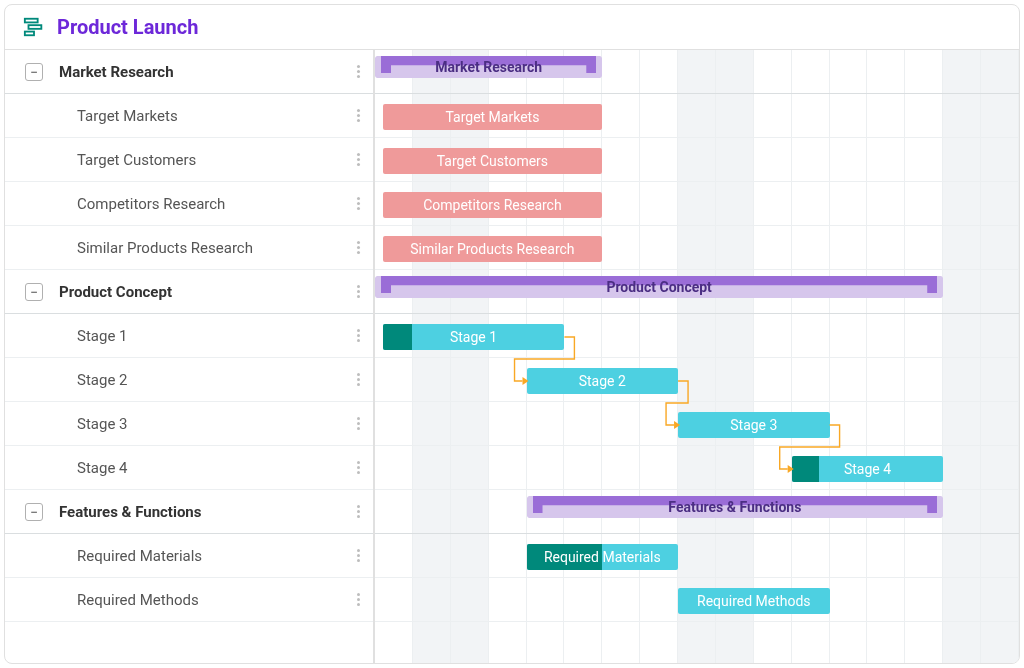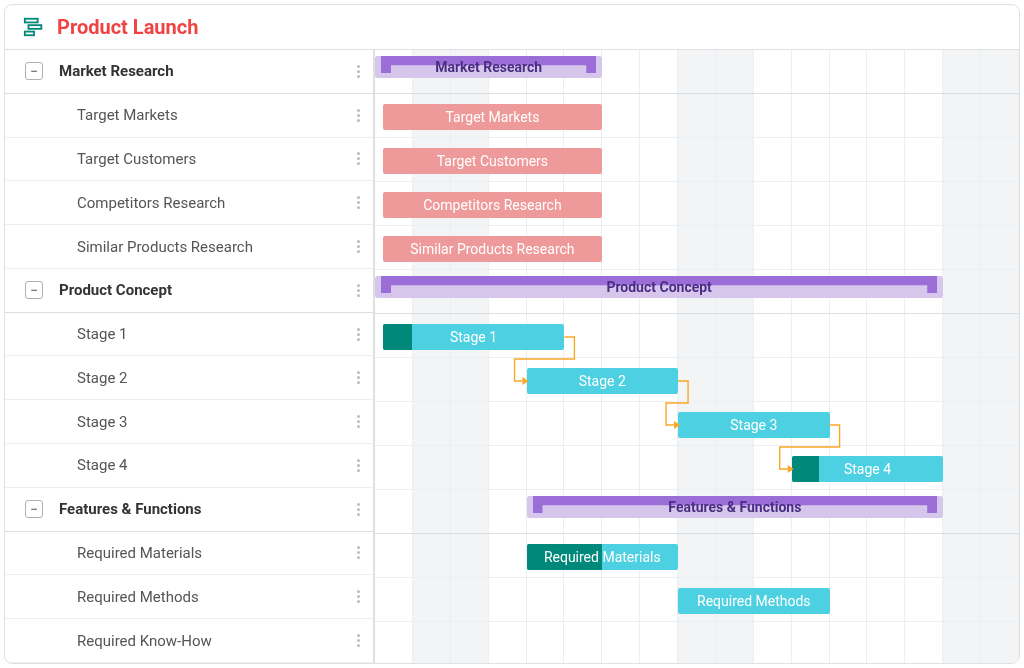--- a/index.html
+++ b/index.html
@@ -28,21 +28,21 @@
     border-bottom: 1px solid #e0e0e0;
   }
   .header-icon {
     width: 22px;
     height: 22px;
     flex: 0 0 22px;
   }
   .header-title {
     font-size: 20px;
     font-weight: 700;
-    color: #ef4444;
+    color: #6d28d9;
   }
   .body {
     display: flex;
     flex: 1;
     overflow: hidden;
   }
   .left-panel {
     width: 370px;
     flex: 0 0 370px;
     border-right: 2px solid #e0e0e0;
@@ -345,30 +345,20 @@
         <div class="row">
           <div class="collapse-spacer"></div>
           <div class="child-indent"></div>
           <div class="row-label">Required Methods</div>
           <div class="drag-handle">
             <div class="dot"></div>
             <div class="dot"></div>
             <div class="dot"></div>
           </div>
         </div>
-        <div class="row">
-          <div class="collapse-spacer"></div>
-          <div class="child-indent"></div>
-          <div class="row-label">Required Know-How</div>
-          <div class="drag-handle">
-            <div class="dot"></div>
-            <div class="dot"></div>
-            <div class="dot"></div>
-          </div>
-        </div>
       </div>
 
     <div class="right-panel">
       <div class="grid" id="grid">
           <div class="col"></div>
           <div class="col weekend"></div>
           <div class="col weekend"></div>
           <div class="col"></div>
           <div class="col"></div>
           <div class="col"></div>

